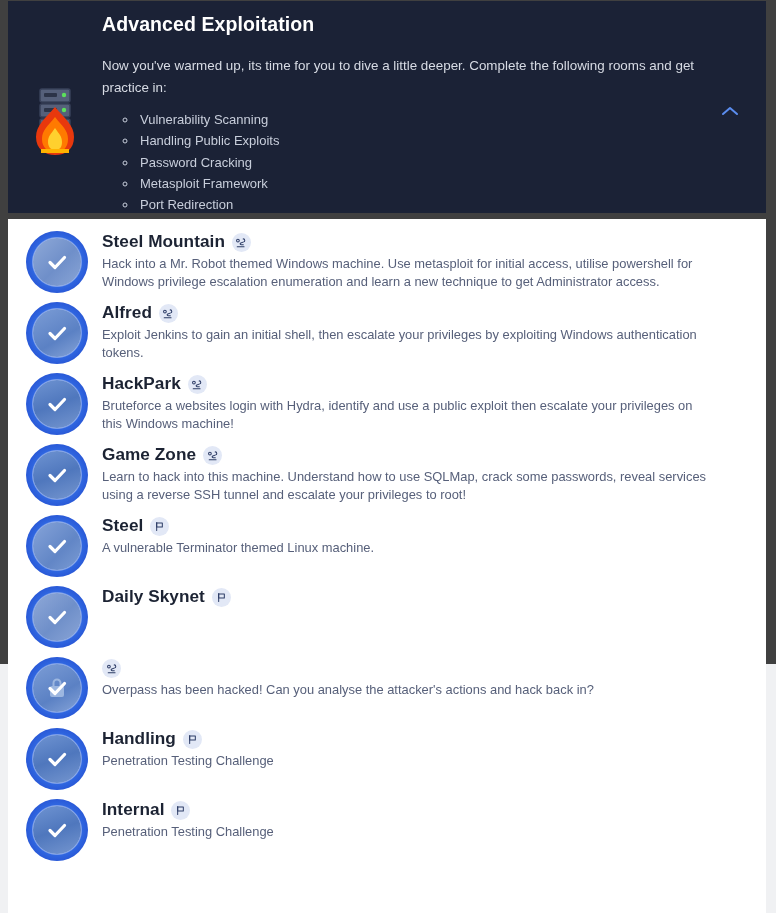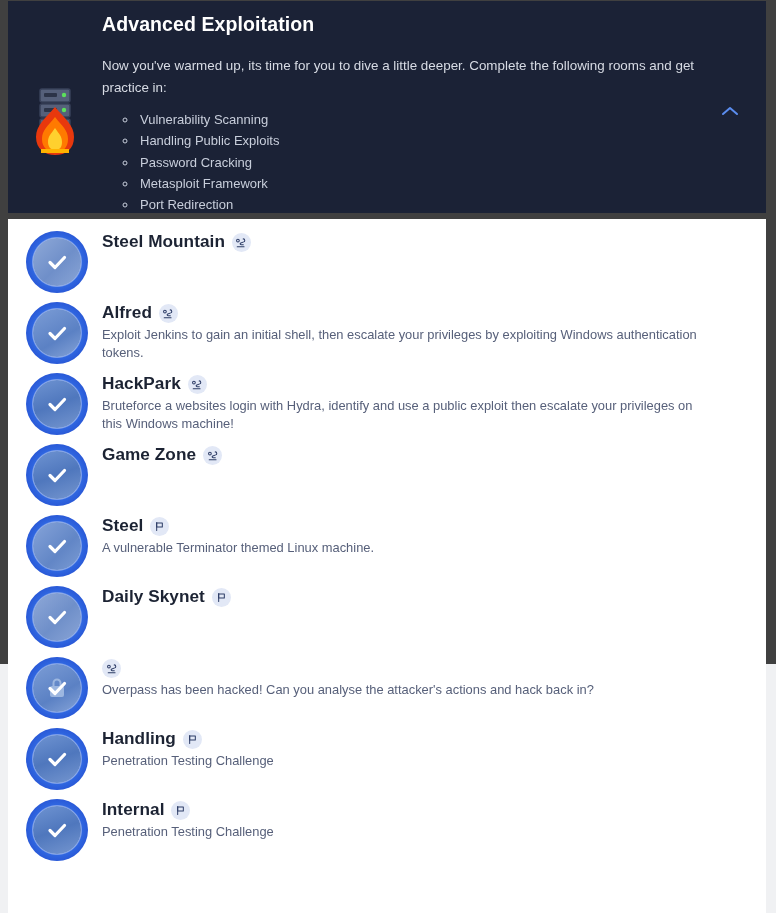--- a/index.html
+++ b/index.html
@@ -211,20 +211,21 @@
         <div class="room-title-row">
           <span class="room-title">Steel Mountain</span>
           <span class="type-badge">
             <svg width="12" height="12" viewBox="0 0 14 14">
                 <path d="M9.6 2.2c1 0 1.8.8 1.8 1.8 0 .8-.5 1.4-1.2 1.7l-3.4 1.2c-.5.2-.8.6-.8 1.1 0 .6.5 1.1 1.1 1.1h2.6" fill="none" stroke="#2d3c66" stroke-width="1.2" stroke-linecap="round"></path>
                 <circle cx="3.4" cy="4.2" r="1.6" fill="none" stroke="#2d3c66" stroke-width="1.2"></circle>
                 <path d="M2.6 11.4h8" stroke="#2d3c66" stroke-width="1.2" stroke-linecap="round"></path>
               </svg>
           </span>
         </div>
+        <div class="room-desc">Hack into a Mr. Robot themed Windows machine. Use metasploit for initial access, utilise powershell for Windows privilege escalation enumeration and learn a new technique to get Administrator access.</div>
       </div>
     </div>
 
     <div class="room">
       <div class="room-avatar">
         <div class="ring"></div>
         <div class="inner var-b"></div>
         <div class="check">
           <svg width="26" height="26" viewBox="0 0 26 26">
               <path d="M6 13.5 L11 18.5 L20.5 8.5" fill="none" stroke="#ffffff" stroke-width="3.2" stroke-linecap="round" stroke-linejoin="round"></path>
@@ -285,20 +286,21 @@
         <div class="room-title-row">
           <span class="room-title">Game Zone</span>
           <span class="type-badge">
             <svg width="12" height="12" viewBox="0 0 14 14">
                 <path d="M9.6 2.2c1 0 1.8.8 1.8 1.8 0 .8-.5 1.4-1.2 1.7l-3.4 1.2c-.5.2-.8.6-.8 1.1 0 .6.5 1.1 1.1 1.1h2.6" fill="none" stroke="#2d3c66" stroke-width="1.2" stroke-linecap="round"></path>
                 <circle cx="3.4" cy="4.2" r="1.6" fill="none" stroke="#2d3c66" stroke-width="1.2"></circle>
                 <path d="M2.6 11.4h8" stroke="#2d3c66" stroke-width="1.2" stroke-linecap="round"></path>
               </svg>
           </span>
         </div>
+        <div class="room-desc">Learn to hack into this machine. Understand how to use SQLMap, crack some passwords, reveal services using a reverse SSH tunnel and escalate your privileges to root!</div>
       </div>
     </div>
 
     <div class="room">
       <div class="room-avatar">
         <div class="ring"></div>
         <div class="inner var-d"></div>
         <div class="check">
           <svg width="26" height="26" viewBox="0 0 26 26">
               <path d="M6 13.5 L11 18.5 L20.5 8.5" fill="none" stroke="#ffffff" stroke-width="3.2" stroke-linecap="round" stroke-linejoin="round"></path>

